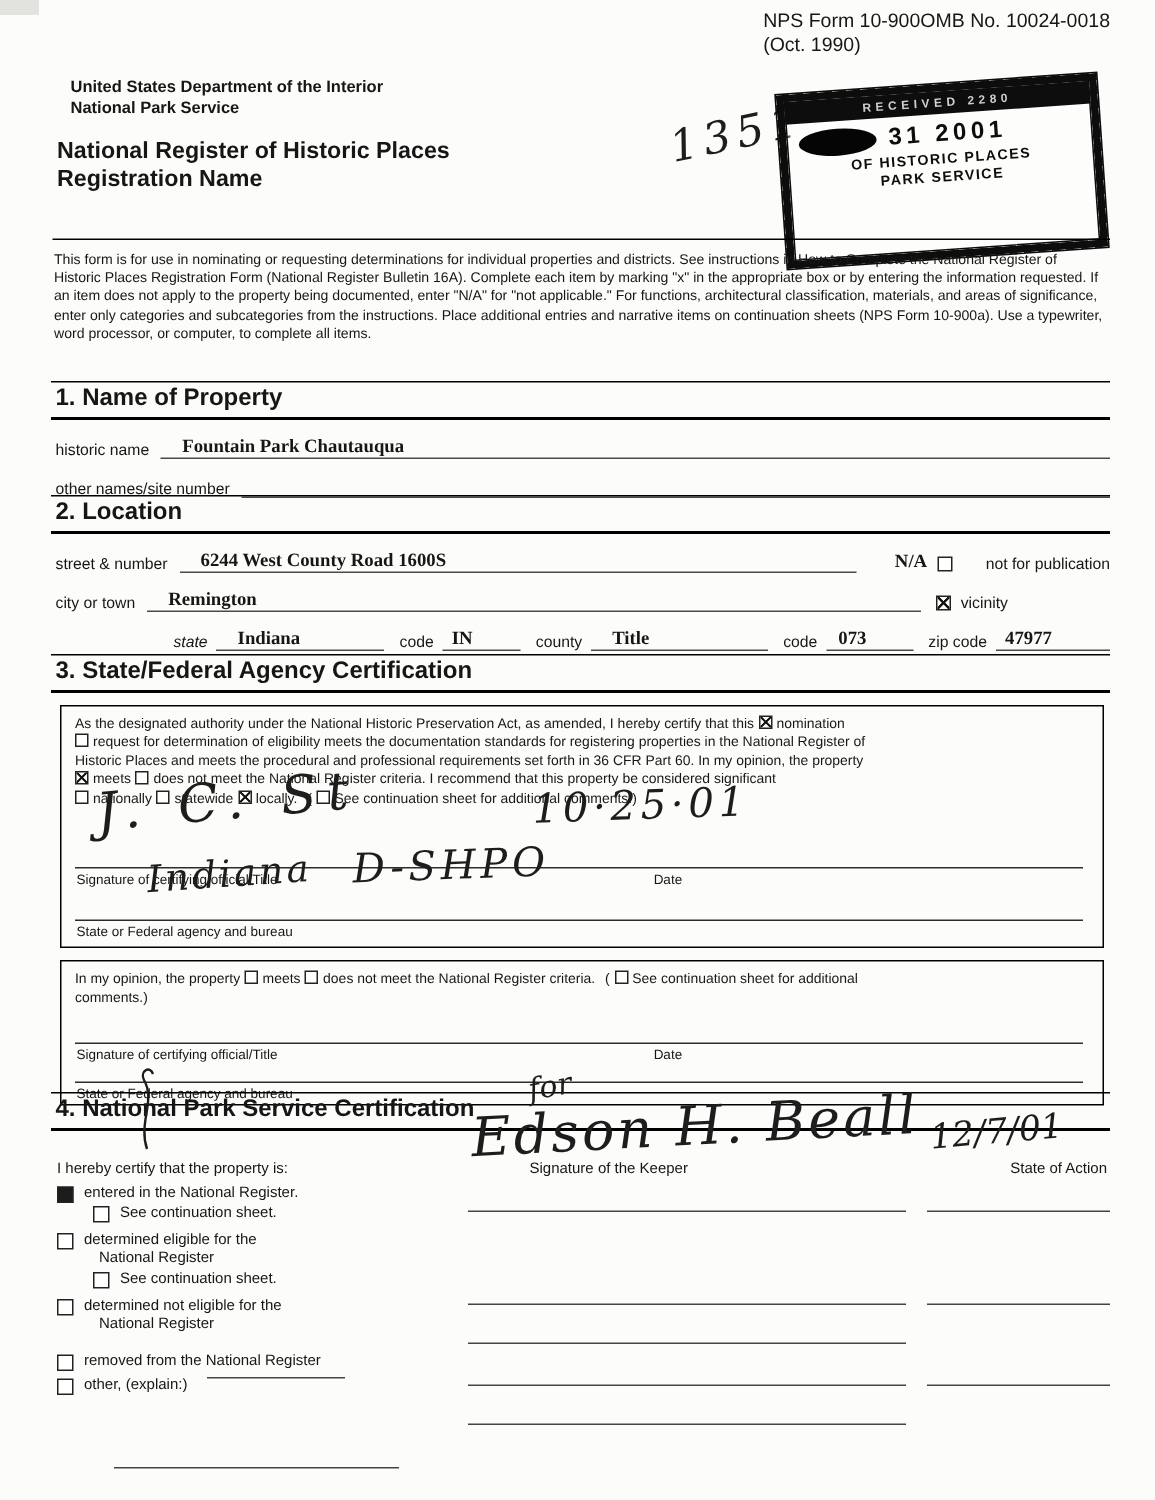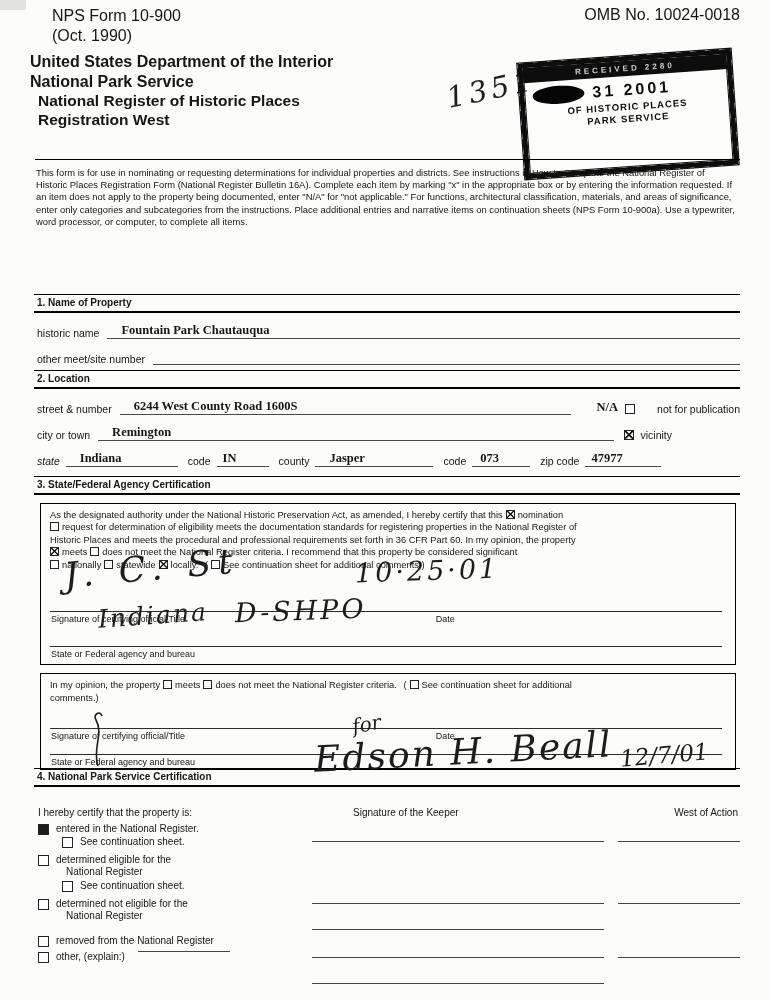--- a/index.html
+++ b/index.html
@@ -1,23 +1,23 @@
 <!DOCTYPE html>
 <html><head>
 <meta charset="utf-8">
 <style>
   html,body{margin:0;padding:0;}
   body{background:#e6e6e4;font-family:"Liberation Sans","DejaVu Sans",sans-serif;}
   .page{position:relative;width:770px;height:1000px;margin:0 auto;background:#fcfcfa;color:#161616;overflow:hidden;}
   .page::before{content:"";position:absolute;left:0;top:0;width:26px;height:10px;background:#e2e2df;}
 
   
-  .meta-row{position:absolute;left:52px;right:30px;top:6px;display:flex;justify-content:space-between;font-size:16px;}
+  .meta-row{position:absolute;left:52px;right:30px;top:6px;display:flex;justify-content:flex-end;font-size:13px;}
   .meta-left div{line-height:1.25;}
-  .dept{position:absolute;left:30px;top:52px;font-size:16px;font-weight:bold;line-height:1.25;}
+  .dept{position:absolute;left:47px;top:52px;font-size:11px;font-weight:bold;line-height:1.25;}
   .ftitle{position:absolute;left:38px;top:92px;font-size:15.5px;font-weight:bold;line-height:1.22;}
 
   
   .hw{position:absolute;font-family:"DejaVu Serif",serif;font-style:italic;color:#1d1d1d;white-space:nowrap;}
   .hw-1351{left:446px;top:72px;font-size:29px;transform:rotate(-12deg);letter-spacing:4px;}
   .hw-forflourish{left:352px;top:712px;font-size:20px;transform:rotate(-10deg);}
   .hw-keeper{left:314px;top:731px;font-size:36px;transform:rotate(-3deg);letter-spacing:2px;}
   .hw-dateaction{left:620px;top:742px;font-size:23px;transform:rotate(-5deg);}
 
   
@@ -26,23 +26,23 @@
   .stamp-top{background:#0d0d0d;color:#cfcfcf;font-size:8px;font-weight:bold;letter-spacing:3px;text-align:center;padding:3px 0;}
   .stamp-mid{display:flex;align-items:center;padding:5px 8px 2px 8px;font-weight:bold;font-size:16px;letter-spacing:3px;color:#0d0d0d;}
   .stamp-blob{display:inline-block;width:52px;height:18px;background:#050505;border-radius:50%;margin-right:8px;}
   .stamp-b{font-size:9.5px;font-weight:bold;text-align:center;letter-spacing:1px;color:#0d0d0d;line-height:1.3;}
 
   .rule{position:absolute;left:35px;right:30px;top:159px;border-top:1.8px solid #000;}
   .instructions{position:absolute;left:36px;top:167px;width:702px;font-size:9.4px;line-height:1.3;margin:0;}
 
   
   .section{position:absolute;left:34px;right:30px;}
-  .section-head{border-top:1.6px solid #000;border-bottom:2.4px solid #000;font-size:10px;font-weight:bold;padding:2px 0 3px 3px;margin-top:40px;}
-
-  .frow{display:flex;align-items:flex-end;margin:10px 0 0 3px;font-size:10.5px;}
+  .section-head{border-top:1.6px solid #000;border-bottom:2.4px solid #000;font-size:16px;font-weight:bold;padding:2px 0 3px 3px;}
+
+  .frow{display:flex;align-items:flex-end;margin:10px 0 0 3px;font-size:10.5px;justify-content:flex-end;}
   .lbl{white-space:nowrap;}
   .underl{border-bottom:1px solid #4a4a4a;}
   .fill{flex:1;margin-left:8px;}
   .typed{font-family:"Liberation Serif","DejaVu Serif",serif;font-weight:bold;font-size:12.5px;padding-left:14px;white-space:nowrap;}
   .cb{display:inline-block;width:8px;height:8px;border:1px solid #222;background:#fff;flex:none;vertical-align:-1px;}
   .cb.checked{background:
      linear-gradient(45deg, transparent 42%, #111 46%, #111 56%, transparent 60%),
      linear-gradient(-45deg, transparent 42%, #111 46%, #111 56%, transparent 60%);}
   .cb.inked{background:#1c1c1c;}
 
@@ -104,21 +104,21 @@
     <div class="meta-right">OMB No. 10024-0018</div>
   </div>
 
   <div class="dept">
     <div>United States Department of the Interior</div>
     <div>National Park Service</div>
   </div>
 
   <div class="ftitle">
     <div>National Register of Historic Places</div>
-    <div>Registration West</div>
+    <div>Registration Name</div>
   </div>
 
   <div class="hw hw-1351">1351</div>
 
   <div class="stamp">
     <div class="stamp-top">RECEIVED 2280</div>
     <div class="stamp-mid">
       <span class="stamp-blob"></span>
       <span>31 2001</span>
     </div>
@@ -130,21 +130,21 @@
 
   <p class="instructions">This form is for use in nominating or requesting determinations for individual properties and districts.  See instructions in How to Complete the National Register of Historic Places Registration Form  (National Register Bulletin 16A).  Complete each item by marking "x" in the appropriate box or by entering the information requested.  If an item does not apply to the property being documented, enter "N/A" for "not applicable."  For functions, architectural classification, materials, and areas of significance, enter only categories and subcategories from the instructions.  Place additional entries and narrative items on continuation sheets (NPS Form 10-900a).  Use a typewriter, word processor, or computer, to complete all items.</p>
 
   <div class="section" style="top:254px">
     <div class="section-head">1.  Name of Property</div>
     <div class="frow">
       <span class="lbl">historic name</span>
       <span class="fill underl"><span class="typed">Fountain Park Chautauqua</span></span>
     </div>
     <div class="frow">
-      <span class="lbl">other meet/site number</span>
+      <span class="lbl">other names/site number</span>
       <span class="fill underl"><span class="typed"></span></span>
     </div>
   </div>
 
   <div class="section" style="top:330px">
     <div class="section-head">2.  Location</div>
     <div class="frow">
       <span class="lbl">street &amp; number</span>
       <span class="fill underl"><span class="typed">6244 West County Road 1600S</span></span>
       <span class="typed" style="padding-left:16px;margin-left:10px;">N/A</span>
@@ -156,21 +156,21 @@
       <span class="fill underl"><span class="typed">Remington</span></span>
       <span class="cb checked" style="margin:0 0 1px 10px;"></span>
       <span class="lbl" style="margin-left:6px;">vicinity</span>
     </div>
     <div class="frow staterow">
       <span class="lbl">state</span>
       <span class="underl w110"><span class="typed">Indiana</span></span>
       <span class="lbl">code</span>
       <span class="underl w55"><span class="typed" style="padding-left:6px;">IN</span></span>
       <span class="lbl">county</span>
-      <span class="underl w120"><span class="typed">Jasper</span></span>
+      <span class="underl w120"><span class="typed">Title</span></span>
       <span class="lbl">code</span>
       <span class="underl w60"><span class="typed" style="padding-left:8px;">073</span></span>
       <span class="lbl">zip code</span>
       <span class="underl w80"><span class="typed" style="padding-left:6px;">47977</span></span>
     </div>
   </div>
 
   <div class="section" style="top:436px">
     <div class="section-head">3.  State/Federal Agency Certification</div>
 
@@ -282,21 +282,21 @@
               <span>other, (explain:)</span>
             </span>
           <span class="explain-line"></span>
         </div>
         <div class="extra-line"></div>
       </div>
 
       <div class="s4-right">
         <div class="s4-labels">
           <span class="keeper-lbl">Signature of the Keeper</span>
-          <span class="doa-lbl">West of Action</span>
+          <span class="doa-lbl">State of Action</span>
         </div>
         <div class="lrow r1"><span class="lnlong"></span><span class="lnshort"></span></div>
         <div class="lrow r2"><span class="lnlong"></span><span class="lnshort"></span></div>
         <div class="lrow r3"><span class="lnlong"></span></div>
         <div class="lrow r4"><span class="lnlong"></span><span class="lnshort"></span></div>
         <div class="lrow r5"><span class="lnlong"></span></div>
       </div>
     </div>
   </div>
 

